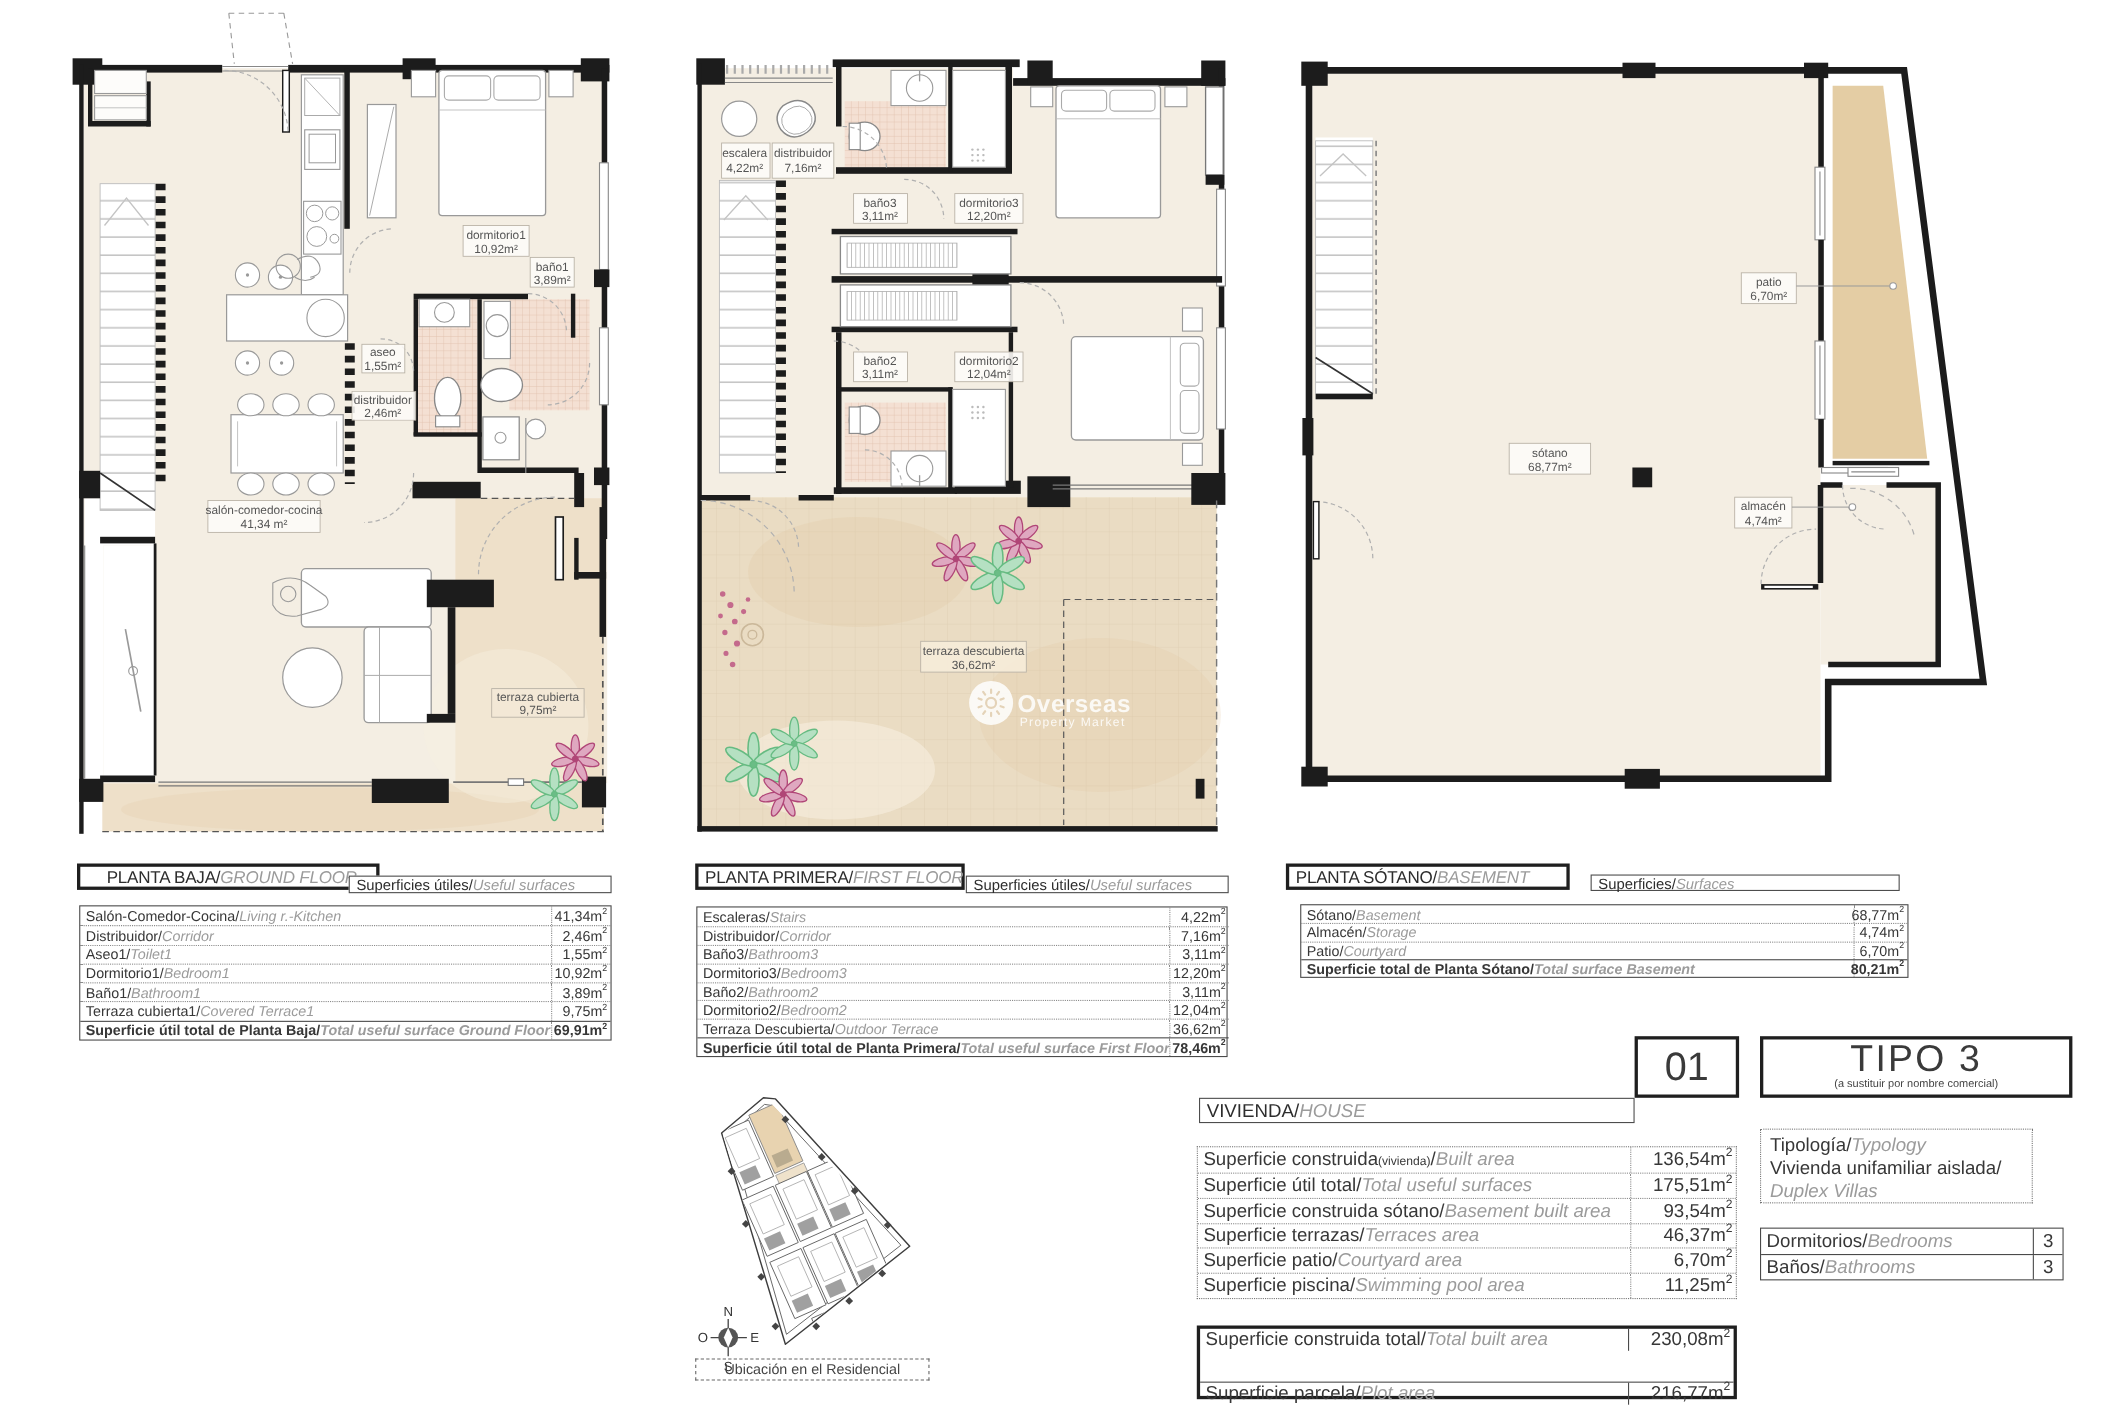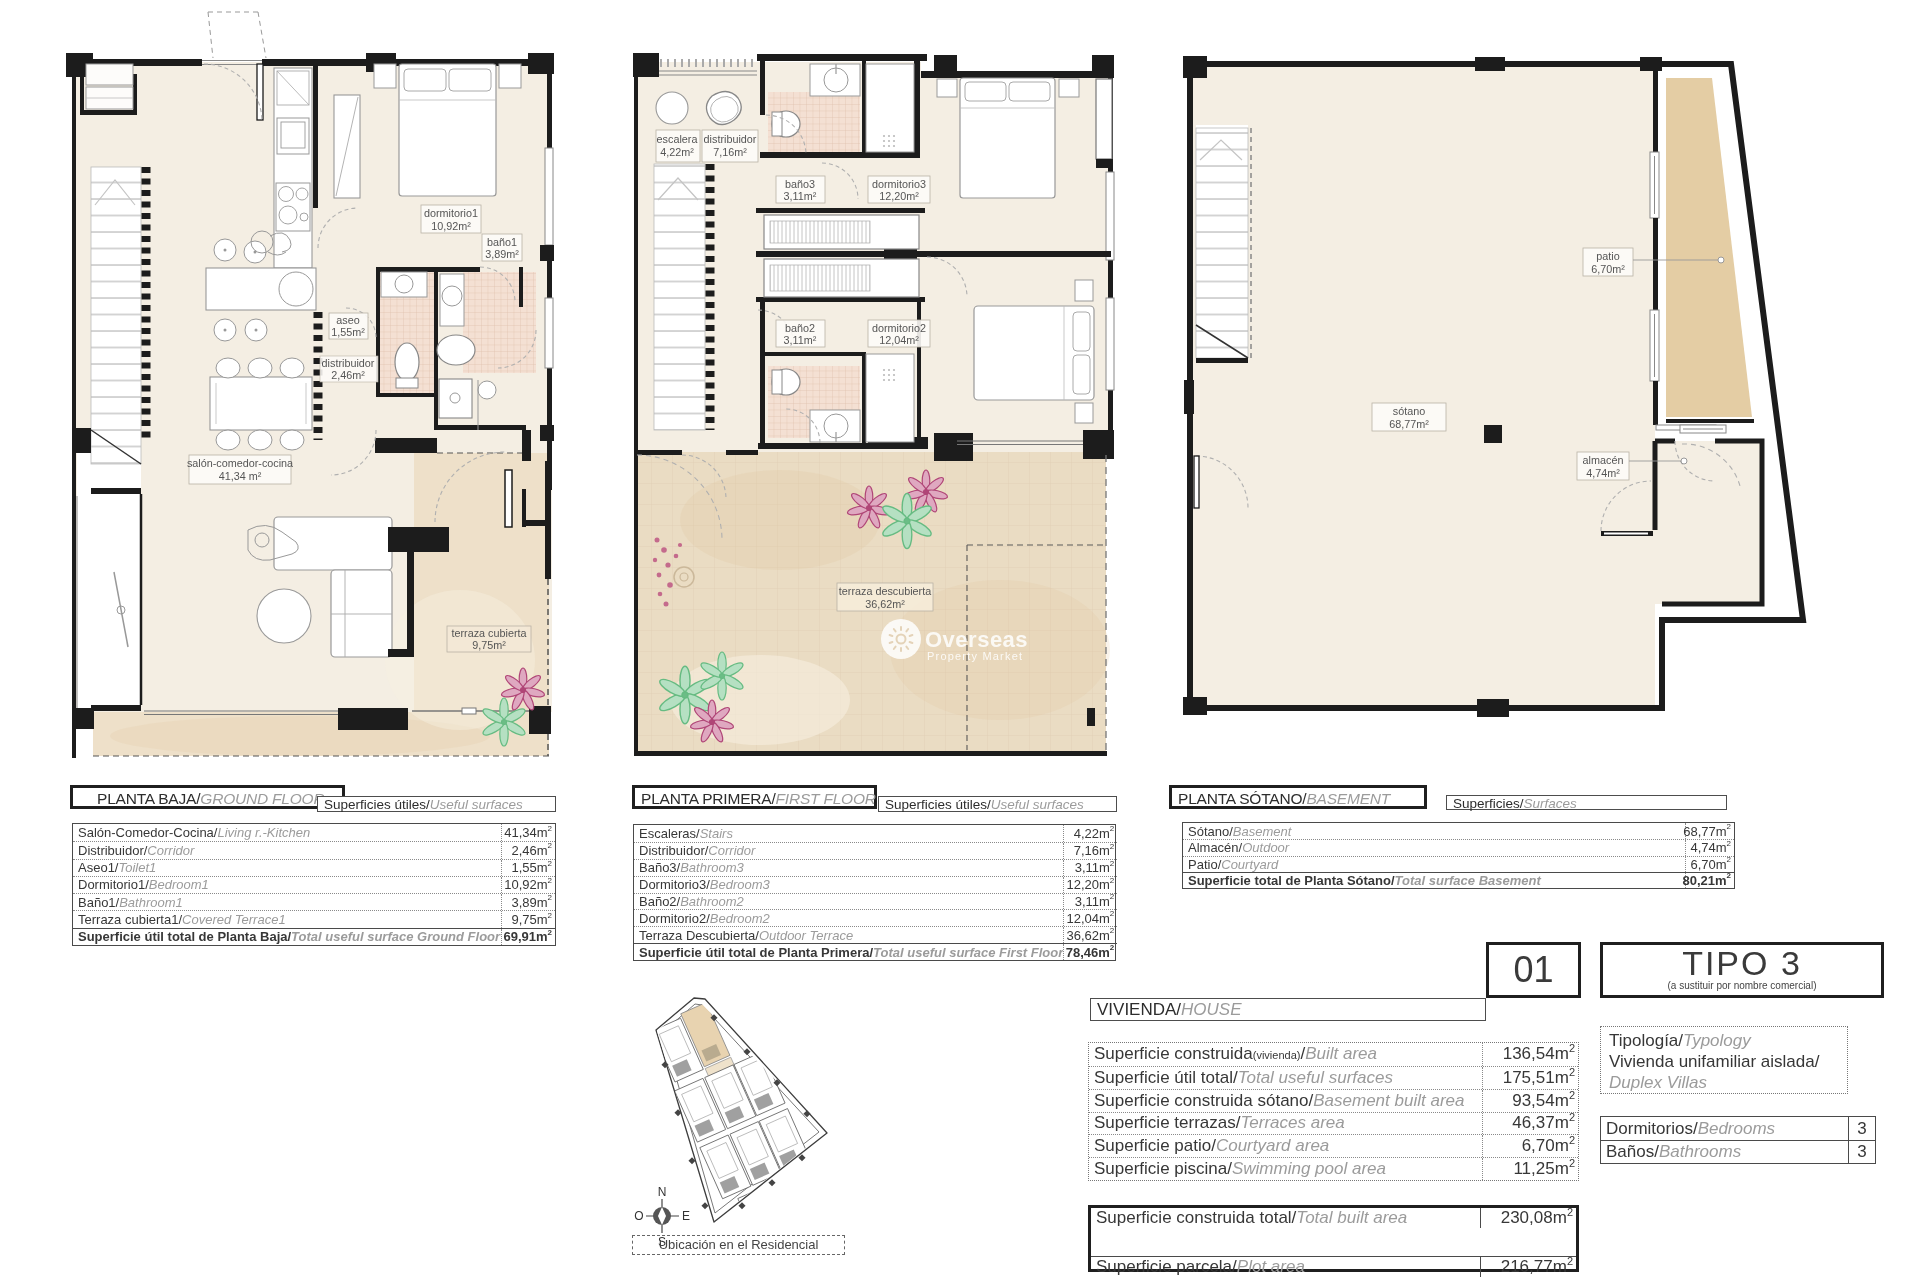--- a/index.html
+++ b/index.html
@@ -682,21 +682,21 @@
 </div>
 
 <div class="h1" style="left:1169px;top:785px;width:258px;height:24px;">PLANTA SÓTANO/<span class="g">BASEMENT</span></div>
 <div class="h2" style="left:1446px;top:795px;width:281px;height:15px;">Superficies/<span class="g">Surfaces</span></div>
 <div class="t" style="left:1182px;top:822px;width:553px;height:67px;grid-template-rows:repeat(4,1fr);">
  <div class="r">
       <div class="lab">Sótano/<span class="g">Basement</span></div>
       <div class="val" style="width:45px;">68,77m<sup>2</sup></div>
     </div>
  <div class="r">
-      <div class="lab">Almacén/<span class="g">Outdoor</span></div>
+      <div class="lab">Almacén/<span class="g">Storage</span></div>
       <div class="val" style="width:45px;">4,74m<sup>2</sup></div>
     </div>
  <div class="r">
       <div class="lab">Patio/<span class="g">Courtyard</span></div>
       <div class="val" style="width:45px;">6,70m<sup>2</sup></div>
     </div>
  <div class="r sol">
       <div class="lab">Superficie total de Planta Sótano/<span class="g">Total surface Basement</span></div>
       <div class="val" style="width:45px;">80,21m<sup>2</sup></div>
     </div>

